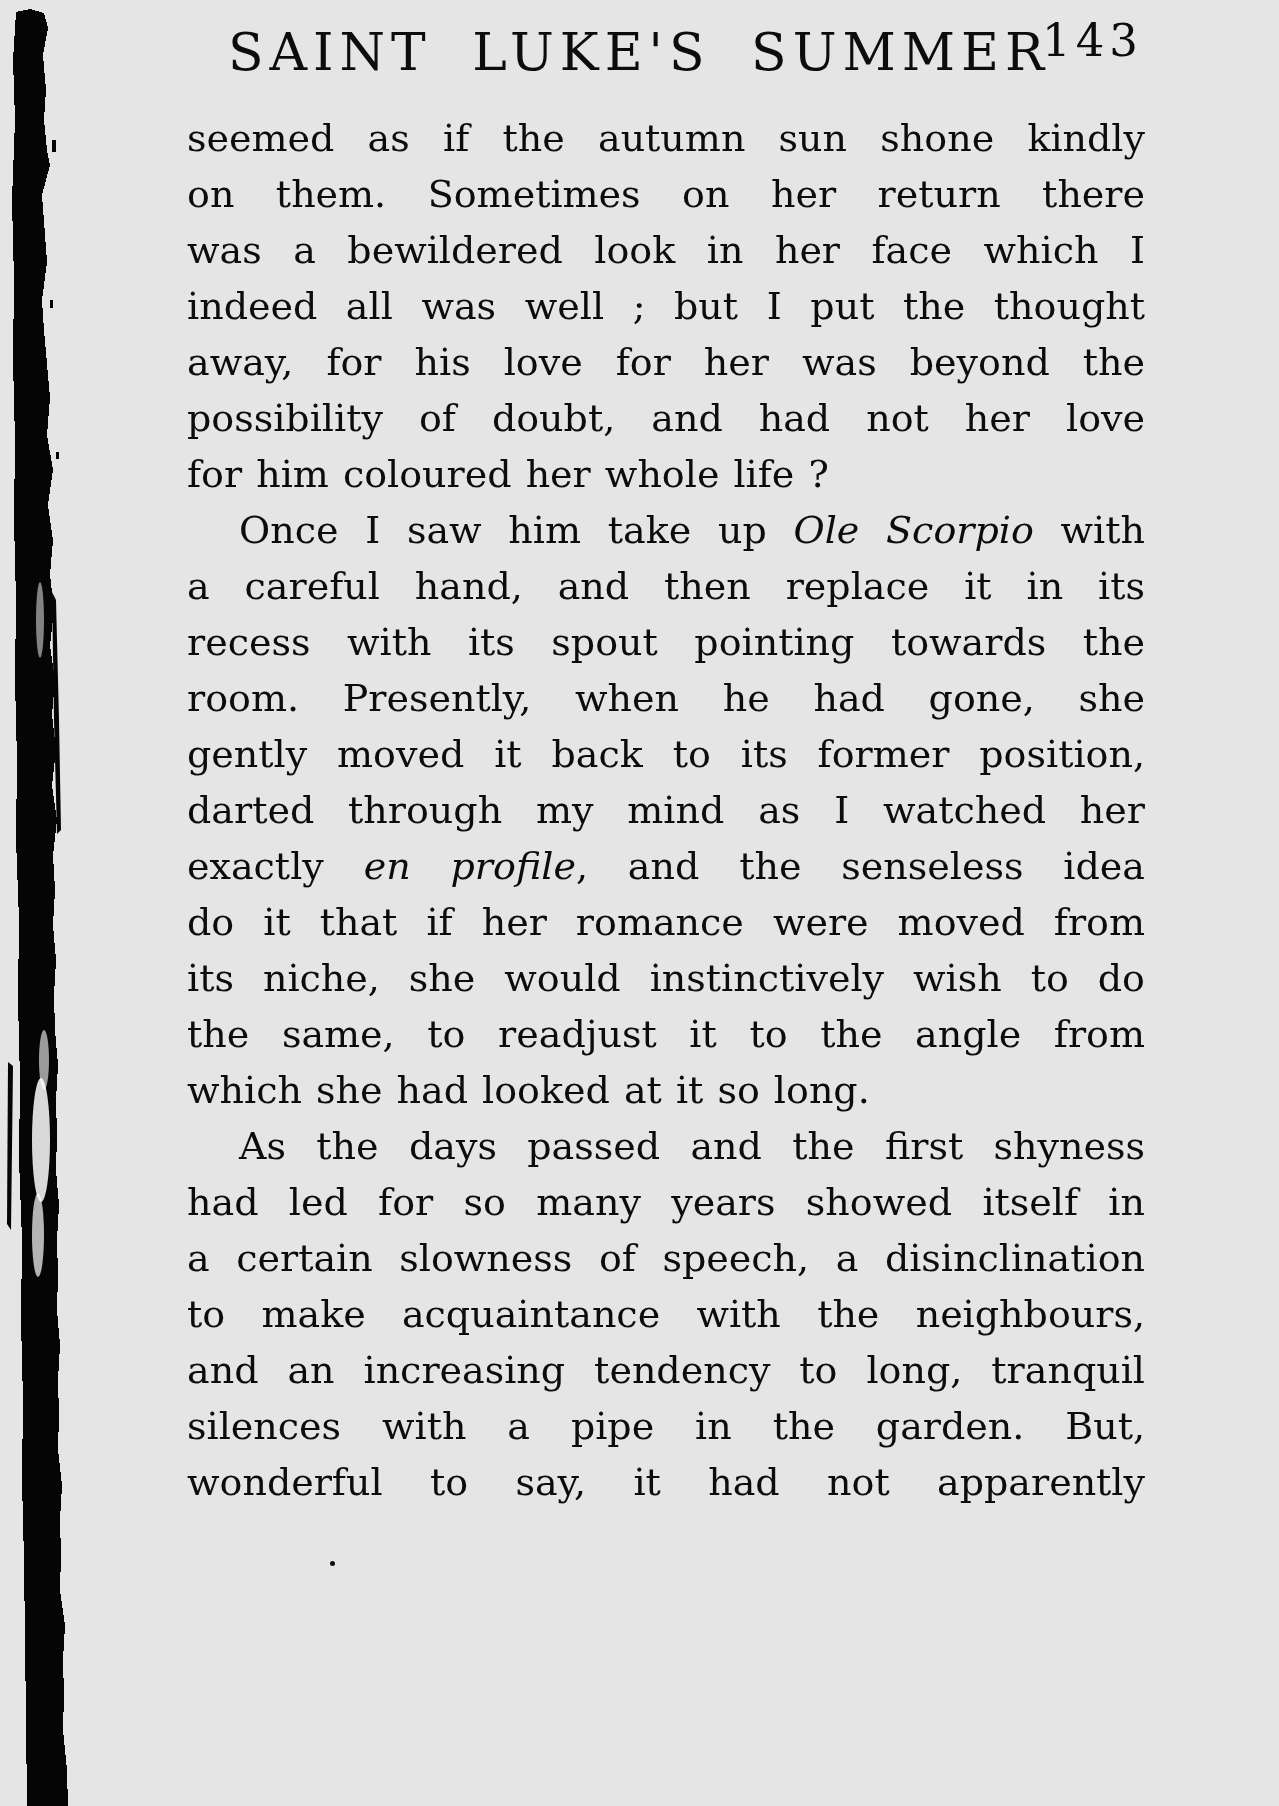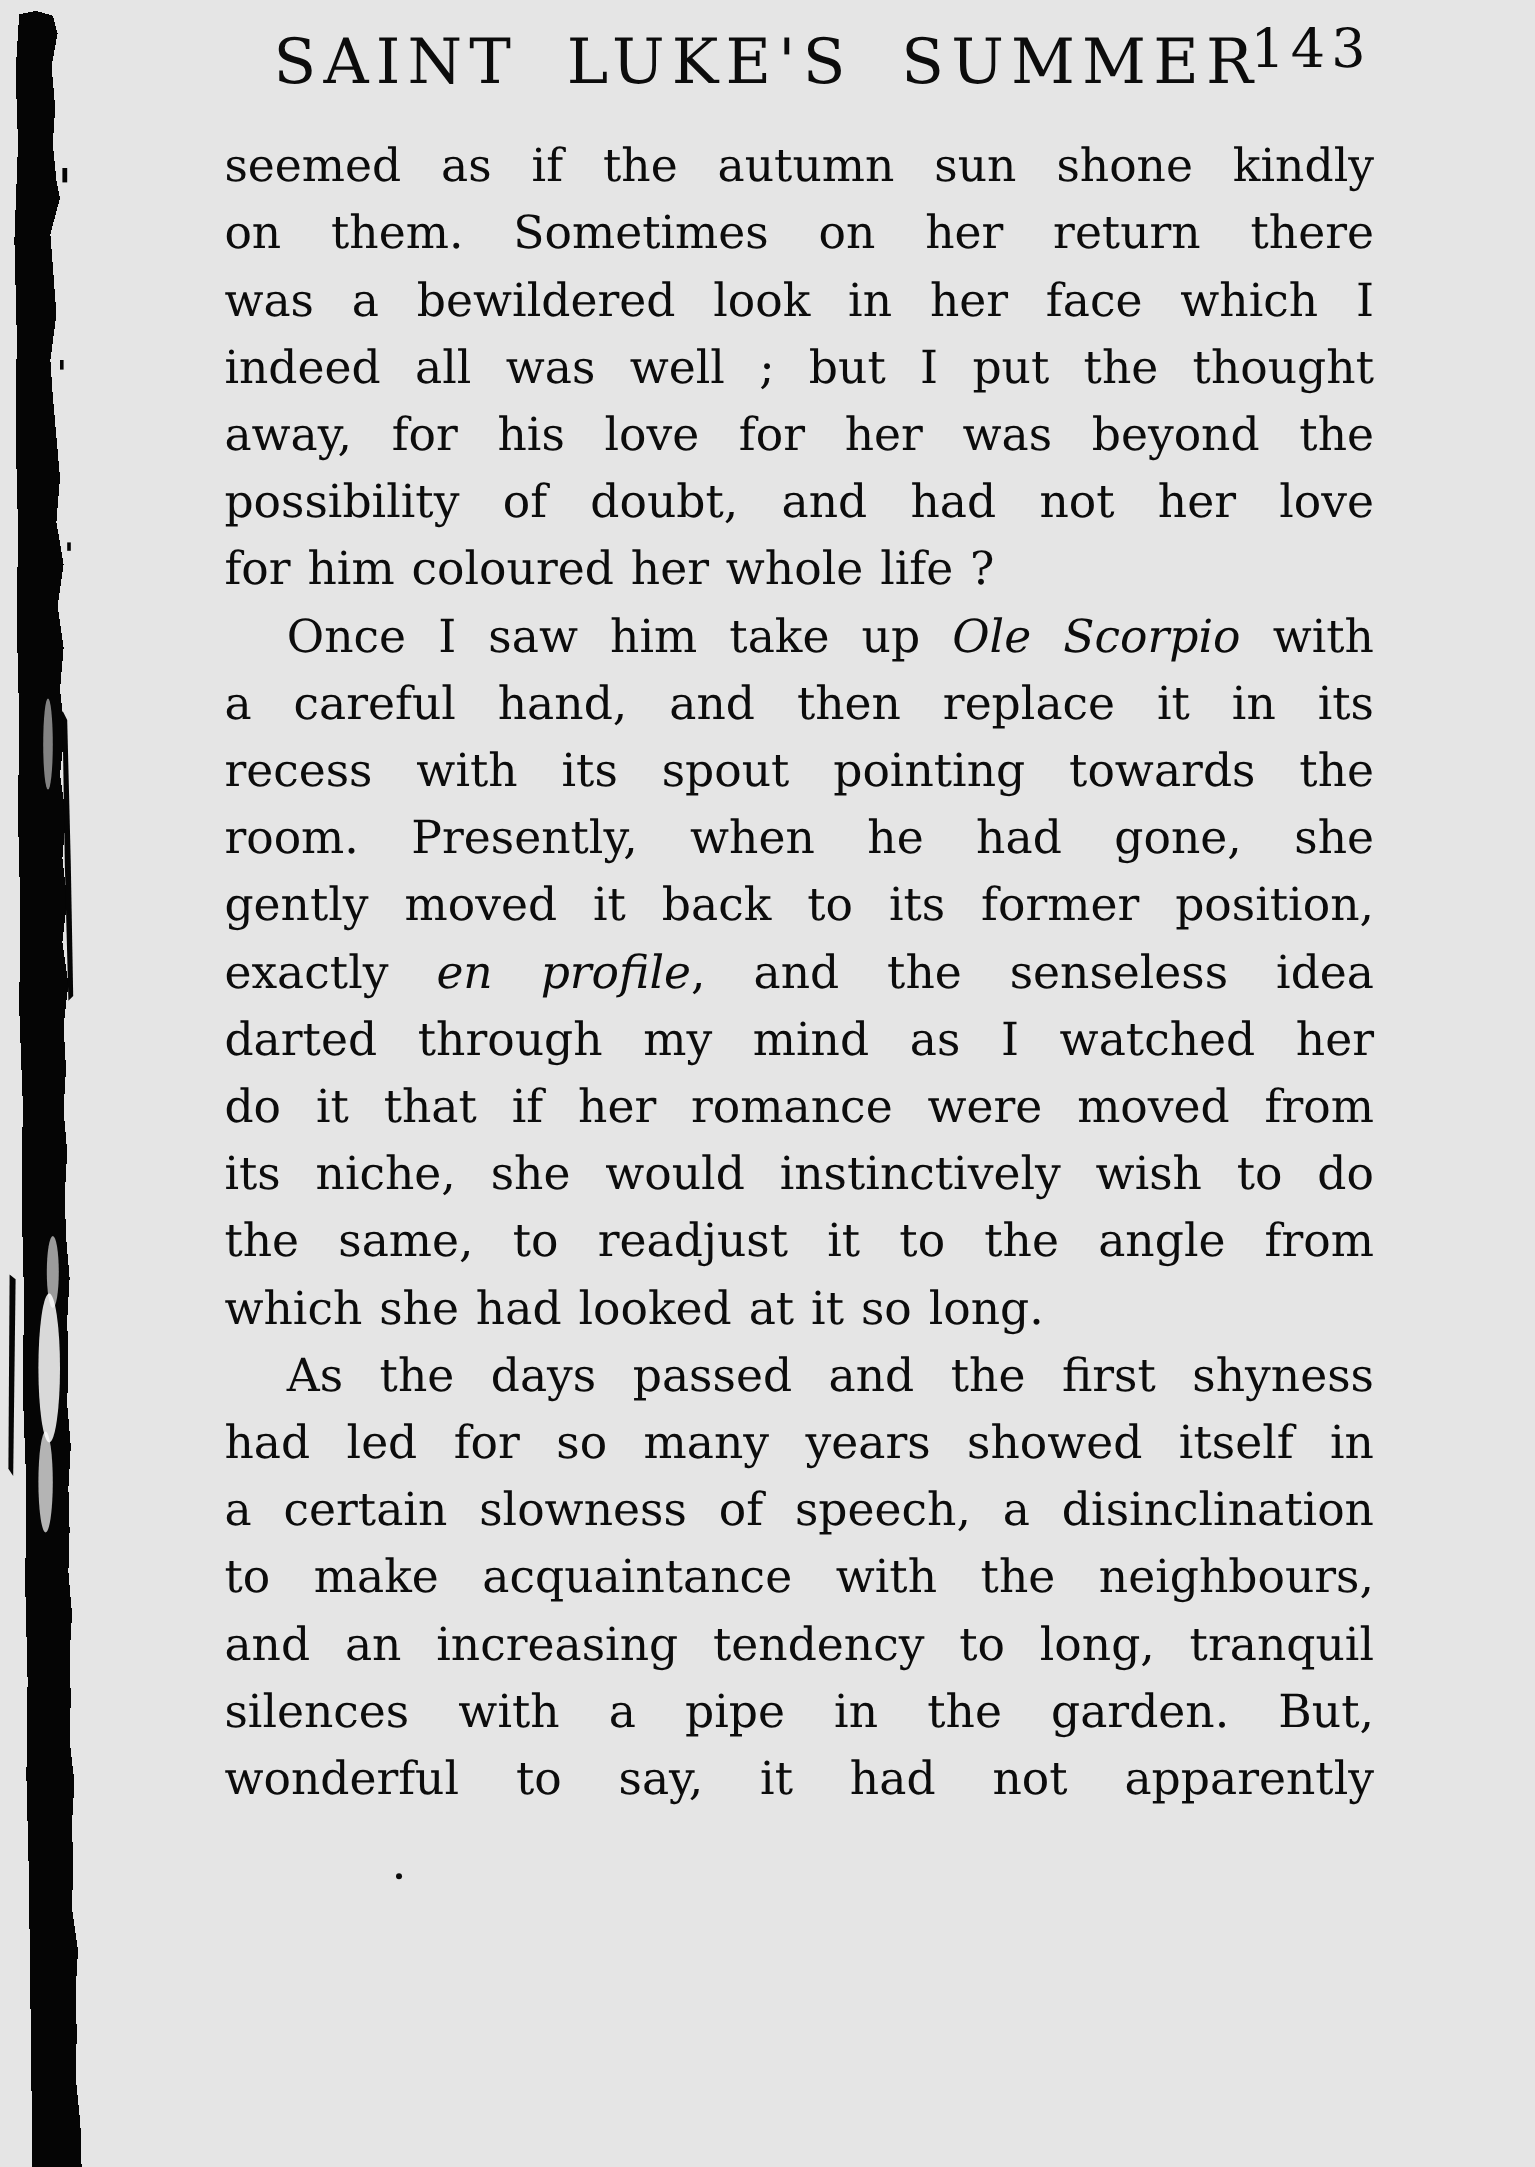--- a/index.html
+++ b/index.html
@@ -128,22 +128,22 @@
       <div class="line"><span class="seg">was a bewildered look in her face which I</span></div>
       <div class="line"><span class="seg">indeed all was well ; but I put the thought</span></div>
       <div class="line"><span class="seg">away, for his love for her was beyond the</span></div>
       <div class="line"><span class="seg">possibility of doubt, and had not her love</span></div>
       <div class="line par-end"><span class="seg">for him coloured her whole life ?</span></div>
       <div class="line indent"><span class="seg">Once I saw him take up </span><span class="seg it">Ole Scorpio</span><span class="seg"> with</span></div>
       <div class="line"><span class="seg">a careful hand, and then replace it in its</span></div>
       <div class="line"><span class="seg">recess with its spout pointing towards the</span></div>
       <div class="line"><span class="seg">room.  Presently, when he had gone, she</span></div>
       <div class="line"><span class="seg">gently moved it back to its former position,</span></div>
+      <div class="line"><span class="seg">darted through my mind as I watched her</span></div>
       <div class="line"><span class="seg">exactly </span><span class="seg it">en profile</span><span class="seg">, and the senseless idea</span></div>
-      <div class="line"><span class="seg">darted through my mind as I watched her</span></div>
       <div class="line"><span class="seg">do it that if her romance were moved from</span></div>
       <div class="line"><span class="seg">its niche, she would instinctively wish to do</span></div>
       <div class="line"><span class="seg">the same, to readjust it to the angle from</span></div>
       <div class="line par-end"><span class="seg">which she had looked at it so long.</span></div>
       <div class="line indent"><span class="seg">As the days passed and the first shyness</span></div>
       <div class="line"><span class="seg">had led for so many years showed itself in</span></div>
       <div class="line"><span class="seg">a certain slowness of speech, a disinclination</span></div>
       <div class="line"><span class="seg">to make acquaintance with the neighbours,</span></div>
       <div class="line"><span class="seg">and an increasing tendency to long, tranquil</span></div>
       <div class="line"><span class="seg">silences with a pipe in the garden.  But,</span></div>

